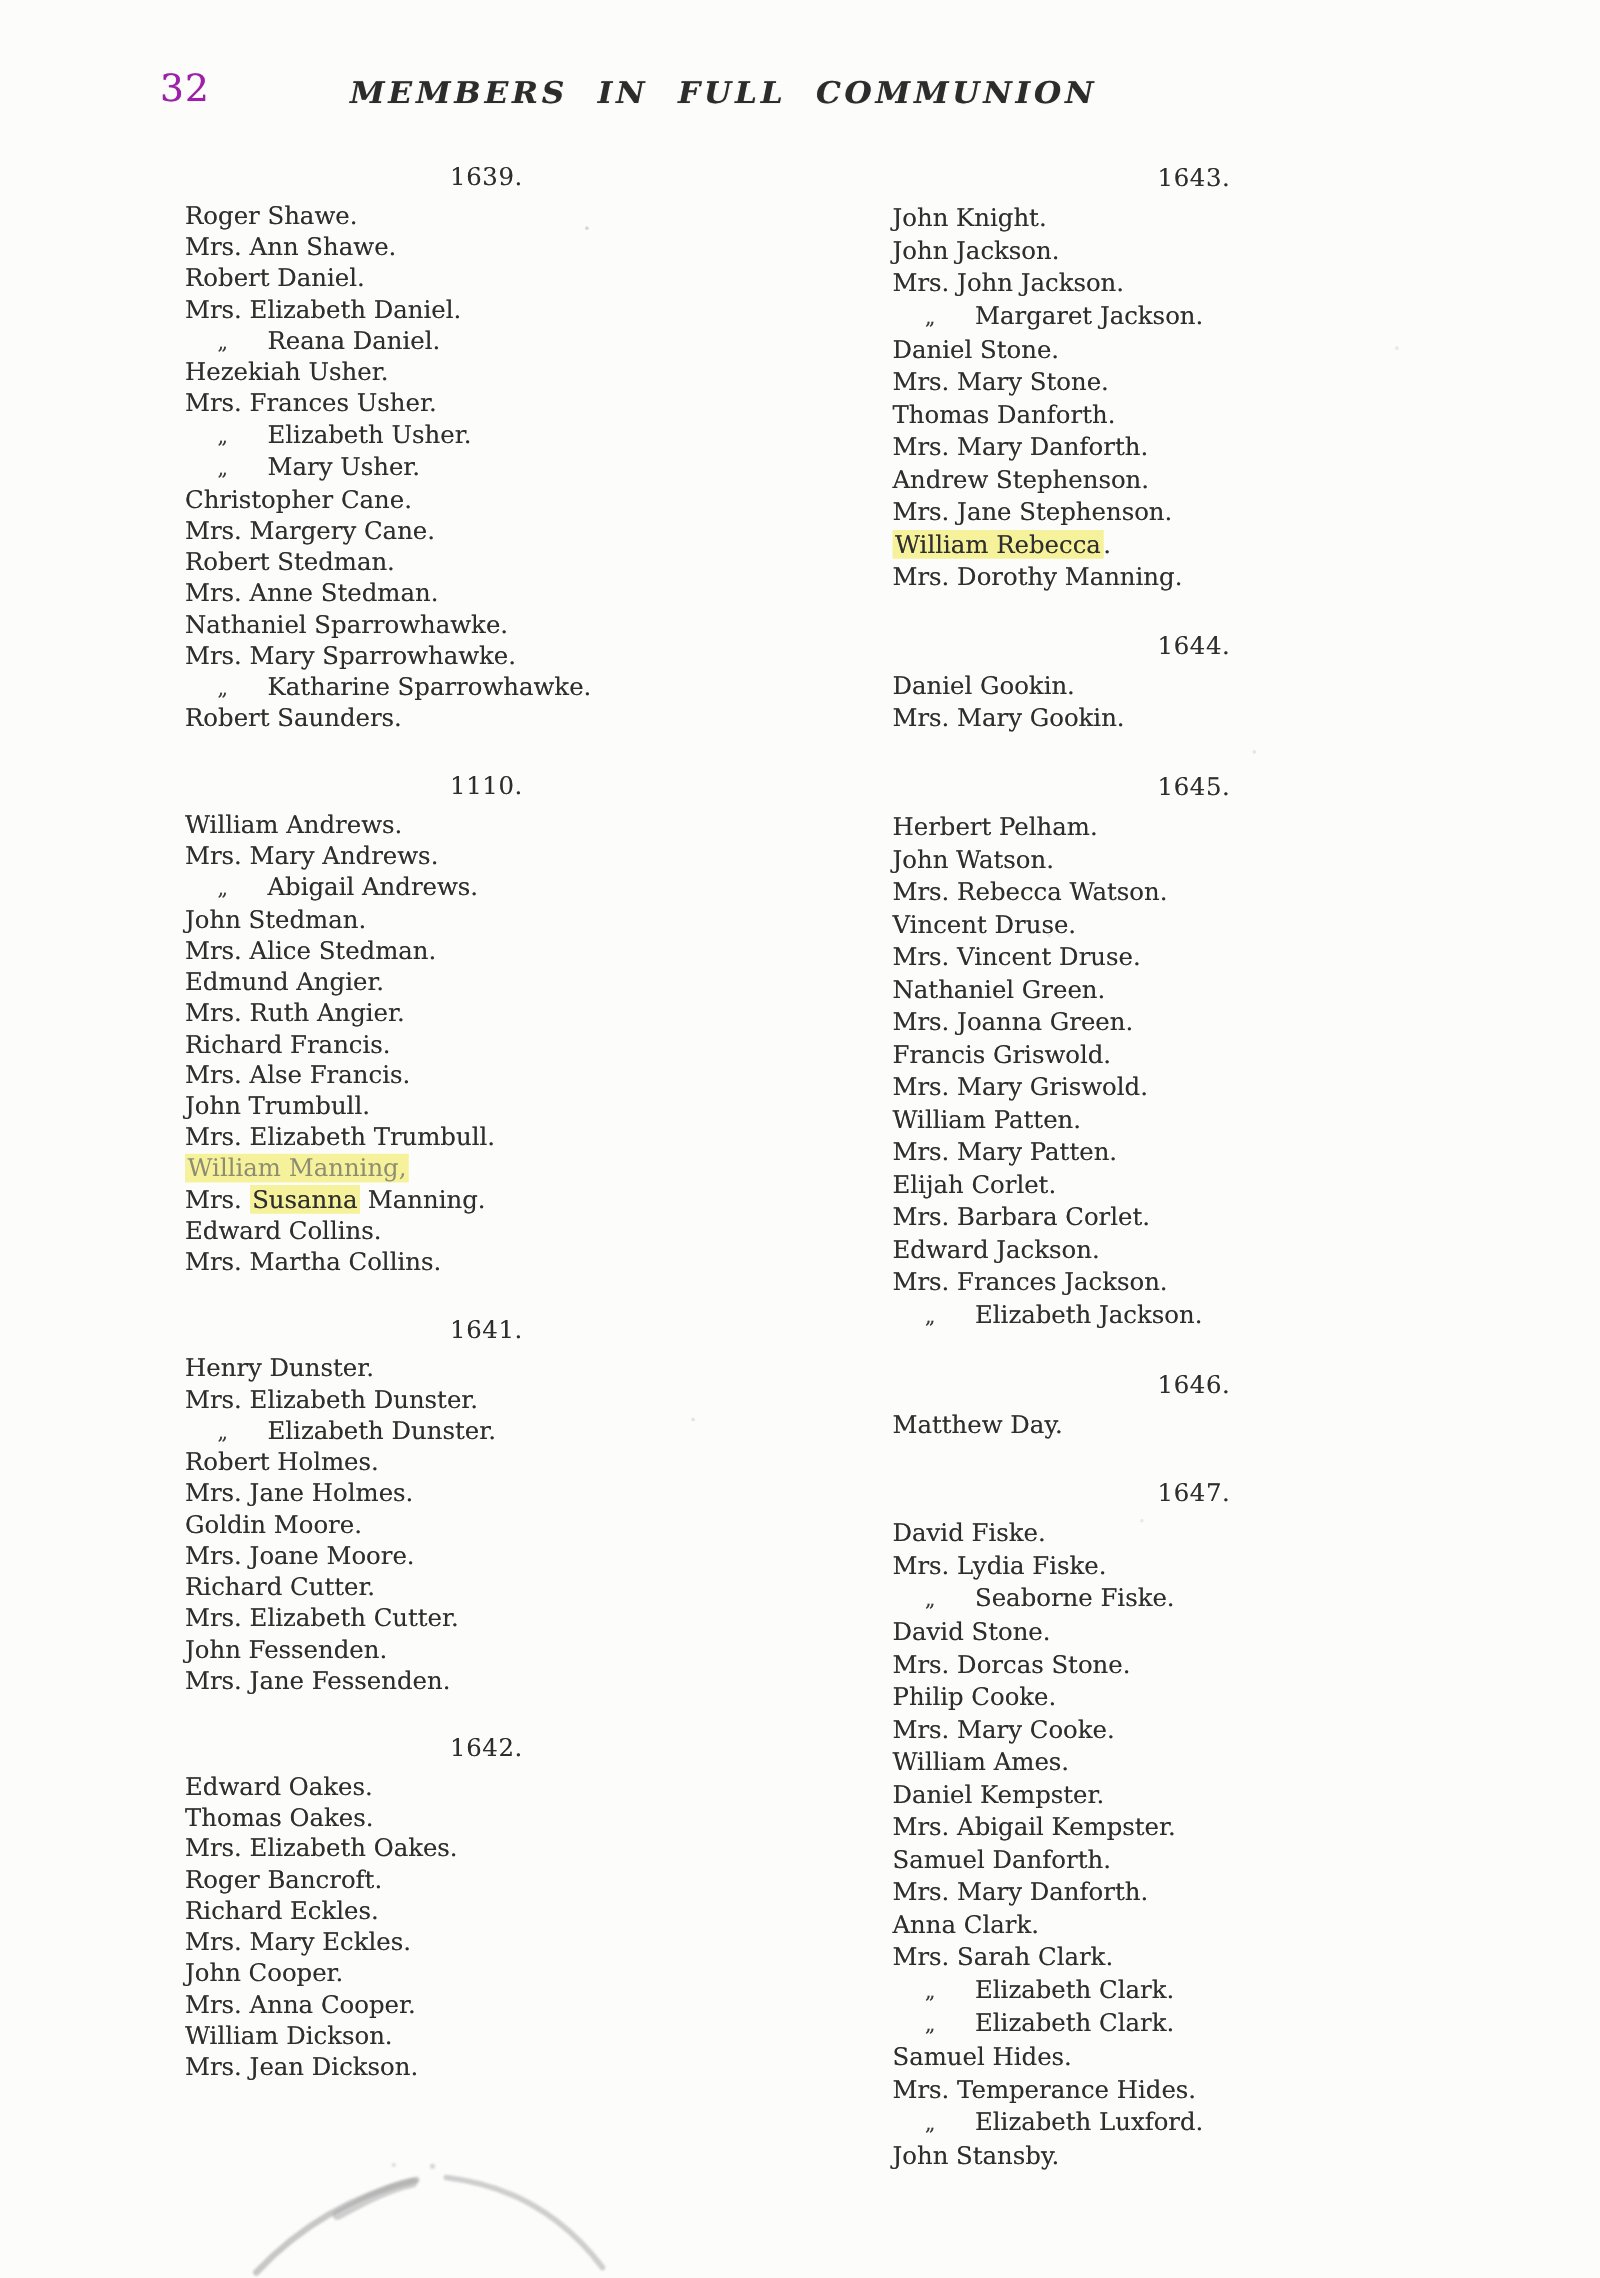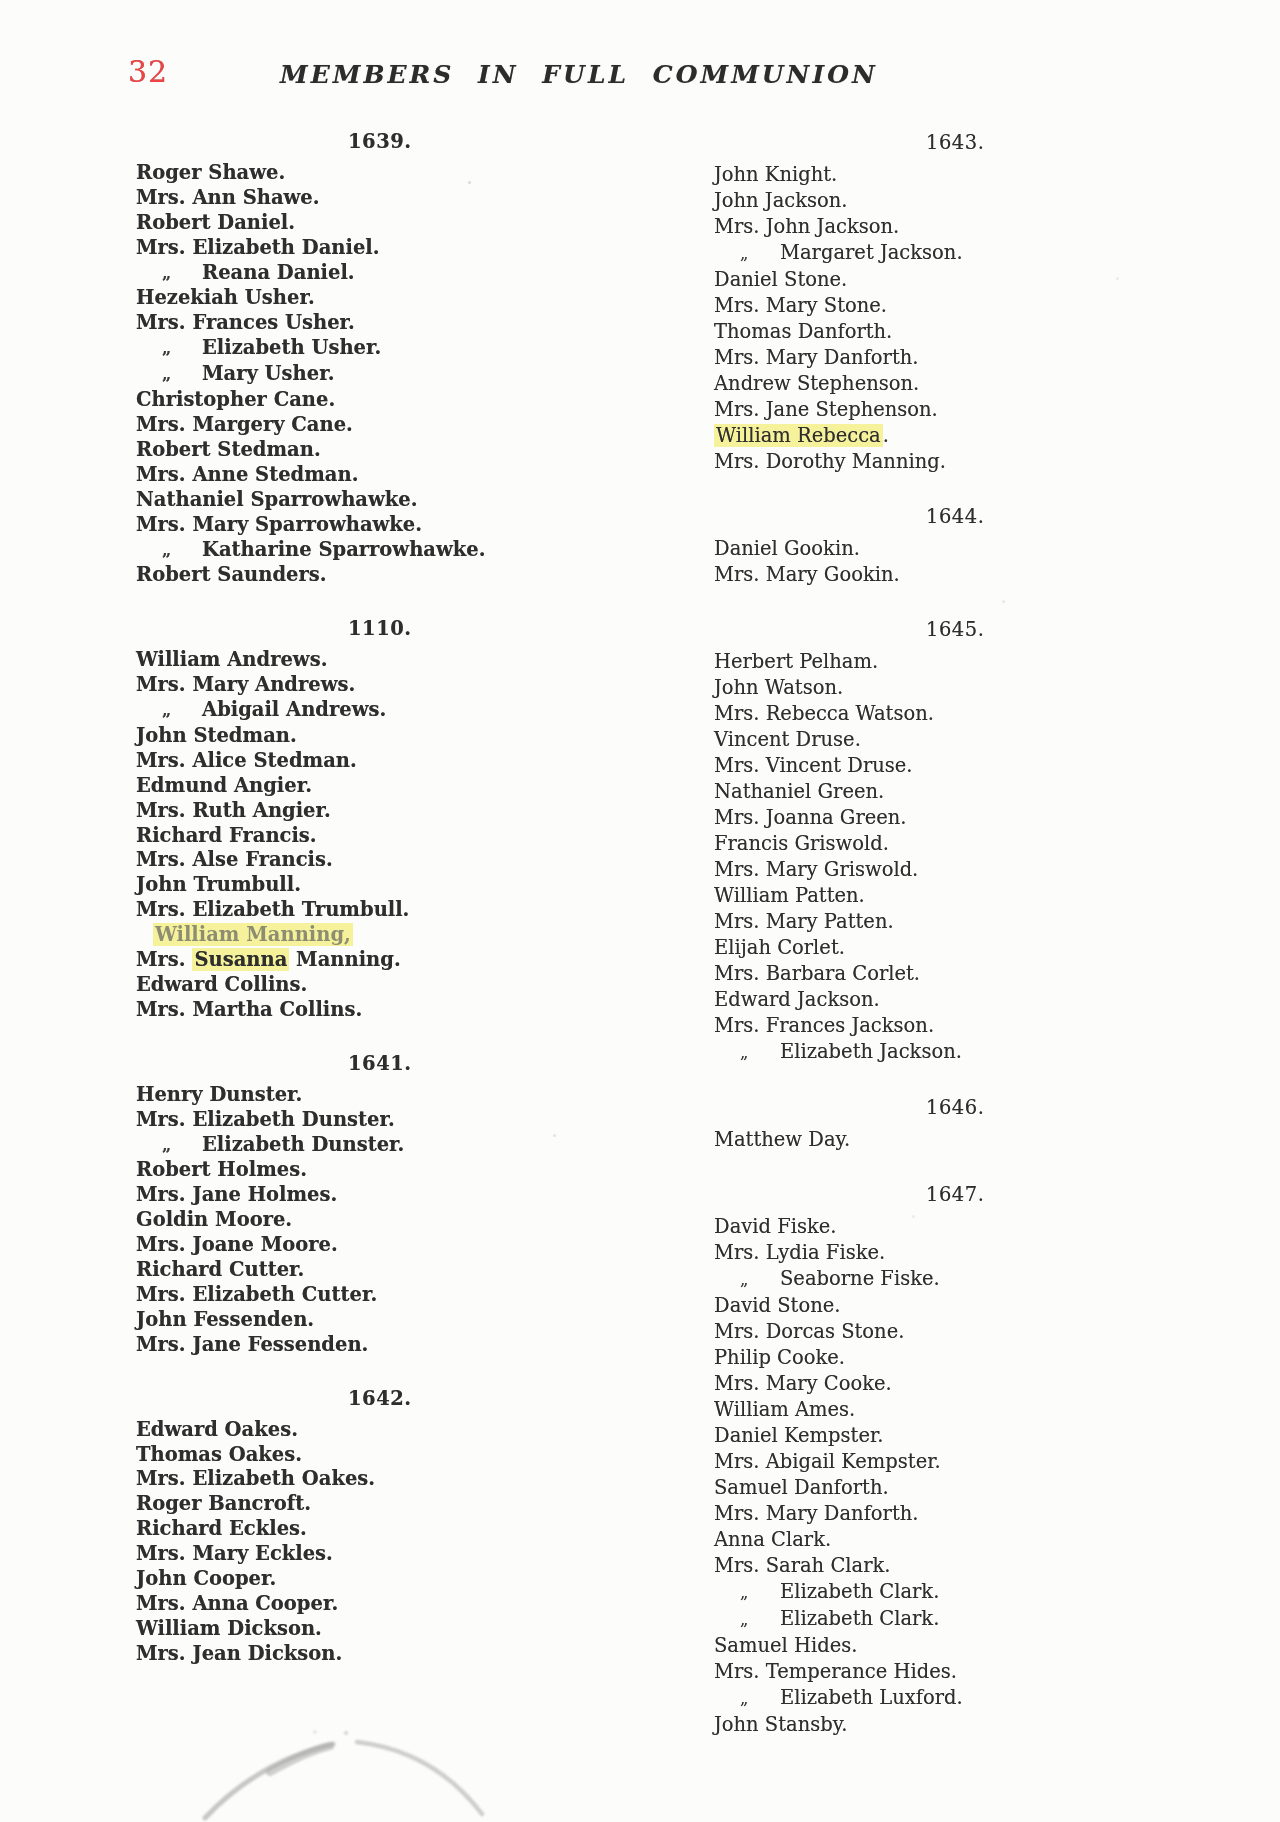--- a/index.html
+++ b/index.html
@@ -4,46 +4,46 @@
 <style>
   html,body{margin:0;padding:0;}
   body{
     width:1280px;height:1822px;position:relative;overflow:hidden;
     background:#fcfcfb;
     font-family:"DejaVu Serif", serif;
     color:#2e2e2e;
   }
   .pagenum{
     position:absolute;left:128px;top:54px;
-    font-size:30px;letter-spacing:1px;color:#ef4444;
+    font-size:30px;letter-spacing:1px;color:#a21caf;
     text-shadow:0 0 .6px rgba(30,30,30,.5);
   }
   .title{
     position:absolute;left:280px;top:60px;
     font-size:25px;font-style:italic;font-weight:bold;
     letter-spacing:3px;word-spacing:12px;color:#2c2c2c;
     text-shadow:0 0 .7px rgba(40,40,40,.45);
     transform:scaleY(.96);
   }
   .col{
     position:absolute;top:128px;width:430px;
     font-size:19.5px;
     text-shadow:0 0 .5px rgba(40,40,40,.5);
   }
-  .col-left{left:136px;line-height:24.9px;font-weight:bold;}
+  .col-left{left:148px;line-height:24.9px;}
   .col-right{left:714px;line-height:26px;}
   .year{padding-left:212px;margin-top:29px;margin-bottom:6px;letter-spacing:.5px;}
   .col .year:first-child{margin-top:2px;}
   .entry{white-space:nowrap;}
   .dit{
     display:inline-block;margin-left:26px;width:40px;
     font-size:16px;color:#3a3a3a;vertical-align:baseline;
   }
   .hl{background:#f6f29c;padding:0 2px;}
-  .hl.faded{color:#8d8d72;text-shadow:none;margin-left:17px;}
+  .hl.faded{color:#8d8d72;text-shadow:none;}
   .speck{position:absolute;width:3px;height:3px;border-radius:50%;background:rgba(60,60,60,.18);}
   .artifact{position:absolute;left:150px;top:1686px;filter:blur(1px);opacity:.85;}
 </style>
 </head>
 <body>
 
 <div class="pagenum">32</div>
 <div class="title">MEMBERS IN FULL COMMUNION</div>
 
 <div class="col col-left">

